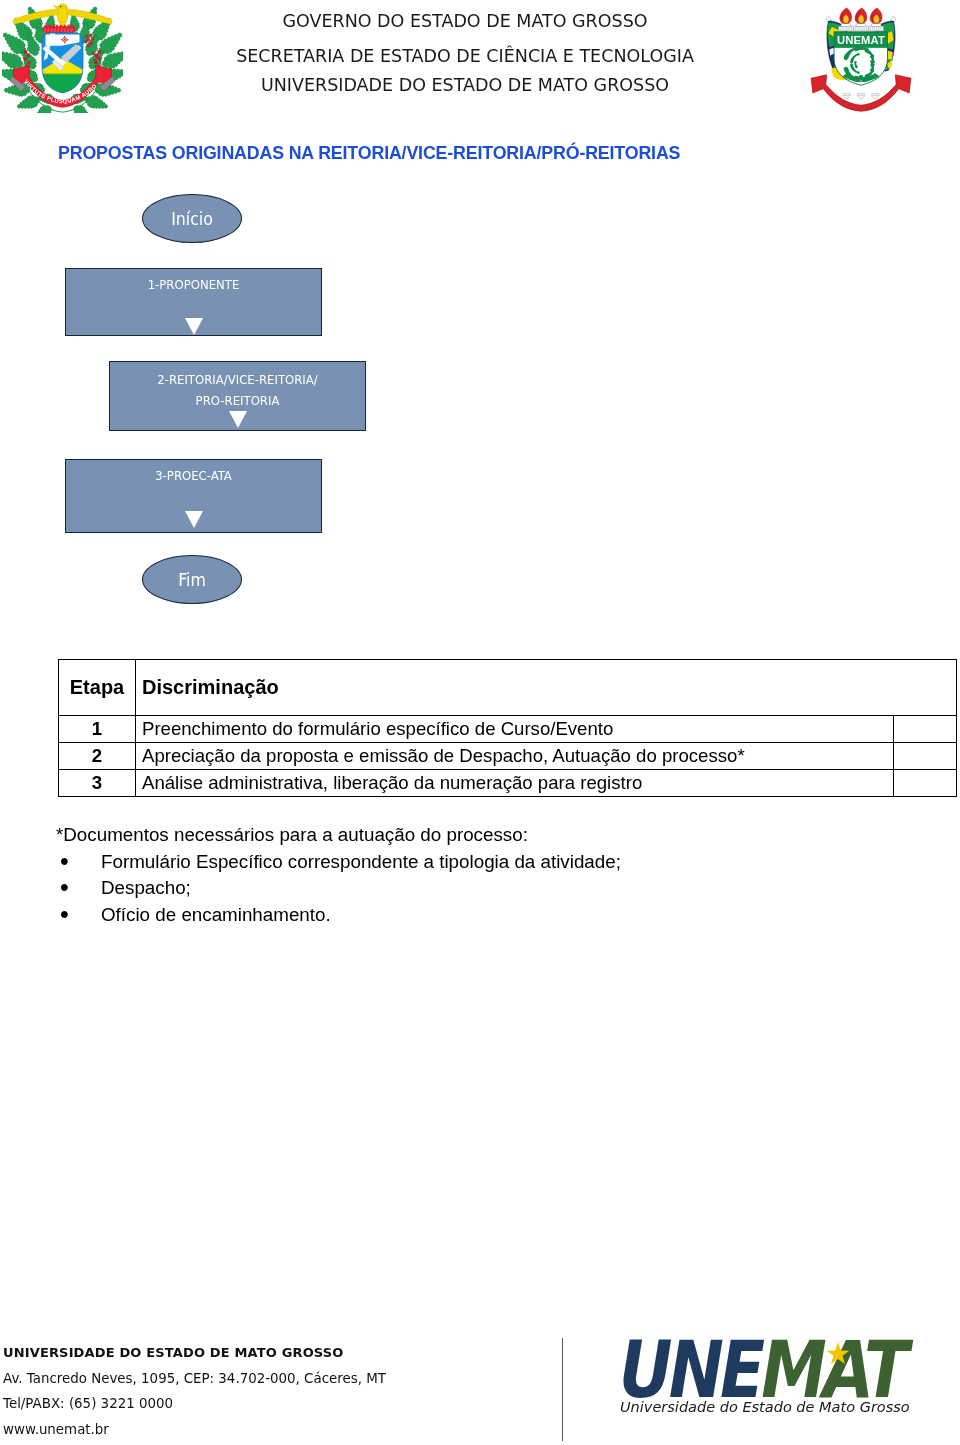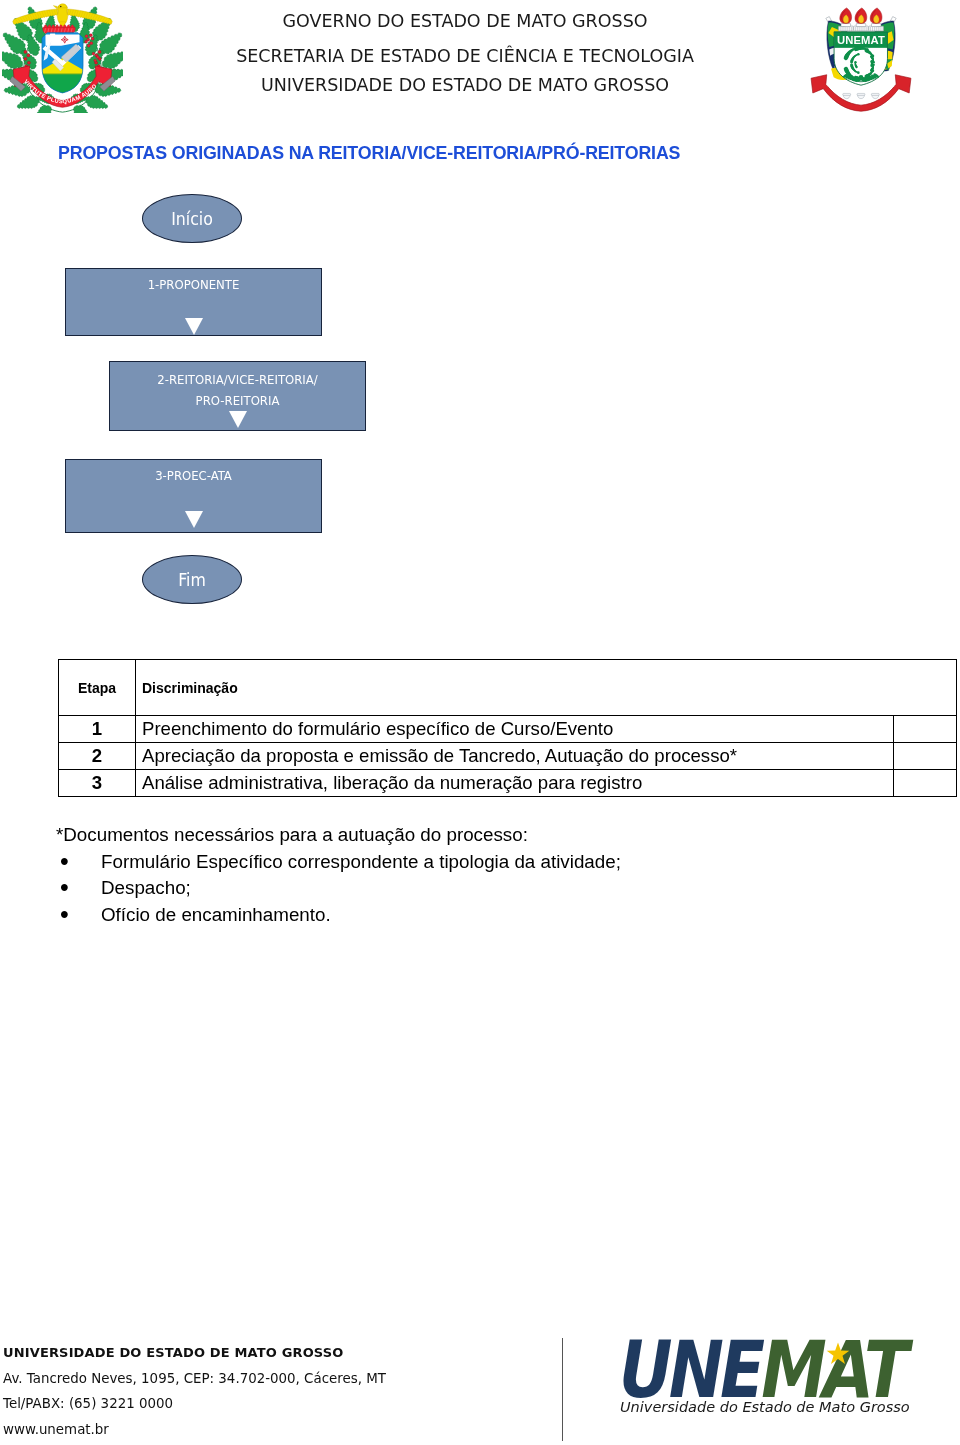--- a/index.html
+++ b/index.html
@@ -48,21 +48,21 @@
 
   
   #tbl{position:absolute;left:58px;top:659px;width:899px;border-collapse:collapse;
        font-size:18.6px;color:#000;}
   #tbl td{border:1px solid #000;padding:0;vertical-align:middle;}
   .thead-black{background:#000;color:#fff;font-size:17.4px;padding:1px 4px 3px 6px !important;
                height:24px;line-height:22px;border-color:#000 !important;}
   .c-etapa{width:76px;text-align:center;font-weight:bold;}
   .c-disc{padding-left:6px !important;}
   .c-x{width:62px;}
-  .r-head td{height:55px;font-weight:bold;font-size:14px;}
+  .r-head td{height:55px;font-weight:bold;font-size:20px;}
   .r-item td{height:26px;}
   .r-item .c-disc{font-size:18.6px;}
 
   
   #notes{position:absolute;left:56px;top:822px;font-size:18.8px;color:#000;line-height:26.5px;}
   #notes .n-head{margin:0;}
   #notes ul{margin:0;padding:0;list-style:none;}
   #notes li{position:relative;padding-left:45px;}
   #notes li .bullet{position:absolute;left:4px;top:-1px;font-size:25px;line-height:27px;}
 
@@ -483,21 +483,21 @@
       <td class="c-etapa">Etapa</td>
       <td class="c-disc" colspan="2">Discriminação</td>
     </tr>
     <tr class="r-item">
       <td class="c-etapa">1</td>
       <td class="c-disc">Preenchimento do formulário específico de Curso/Evento</td>
       <td class="c-x"></td>
     </tr>
     <tr class="r-item">
       <td class="c-etapa">2</td>
-      <td class="c-disc">Apreciação da proposta e emissão de Tancredo, Autuação do processo*</td>
+      <td class="c-disc">Apreciação da proposta e emissão de Despacho, Autuação do processo*</td>
       <td class="c-x"></td>
     </tr>
     <tr class="r-item">
       <td class="c-etapa">3</td>
       <td class="c-disc">Análise administrativa, liberação da numeração para registro</td>
       <td class="c-x"></td>
     </tr>
   </tbody>
     </table>
 

